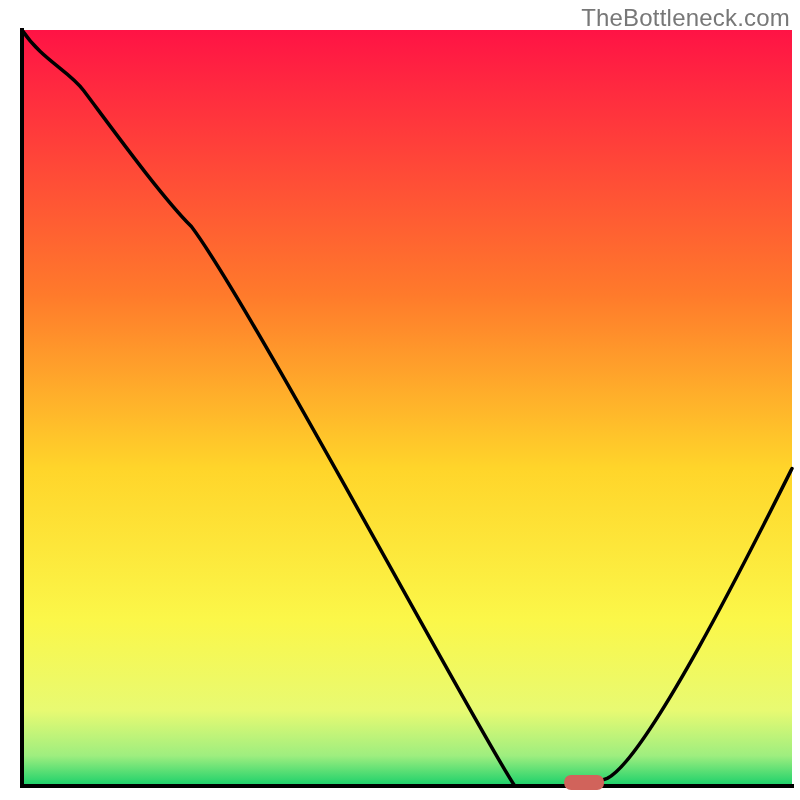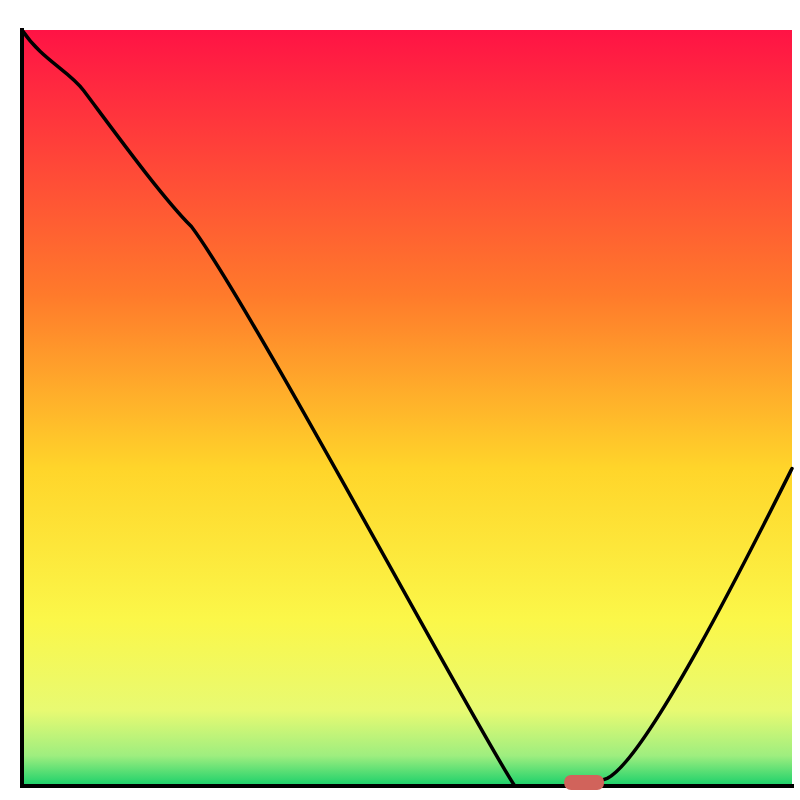--- a/index.html
+++ b/index.html
@@ -29,20 +29,21 @@
   }
   svg {
     display: block;
   }
 </style>
 </head>
 <body>
 
 <div class="container">
 
+  <div class="attribution">TheBottleneck.com</div>
 
   <svg id="chart-svg" width="800" height="800" viewBox="0 0 800 800">
     <defs>
       <linearGradient id="bgGrad" x1="0" y1="0" x2="0" y2="1">
           <stop offset="0%" stop-color="#ff1345"></stop>
           <stop offset="35%" stop-color="#ff7a2b"></stop>
           <stop offset="58%" stop-color="#ffd52a"></stop>
           <stop offset="78%" stop-color="#fbf749"></stop>
           <stop offset="90%" stop-color="#e8fa72"></stop>
           <stop offset="96%" stop-color="#9eee7f"></stop>

